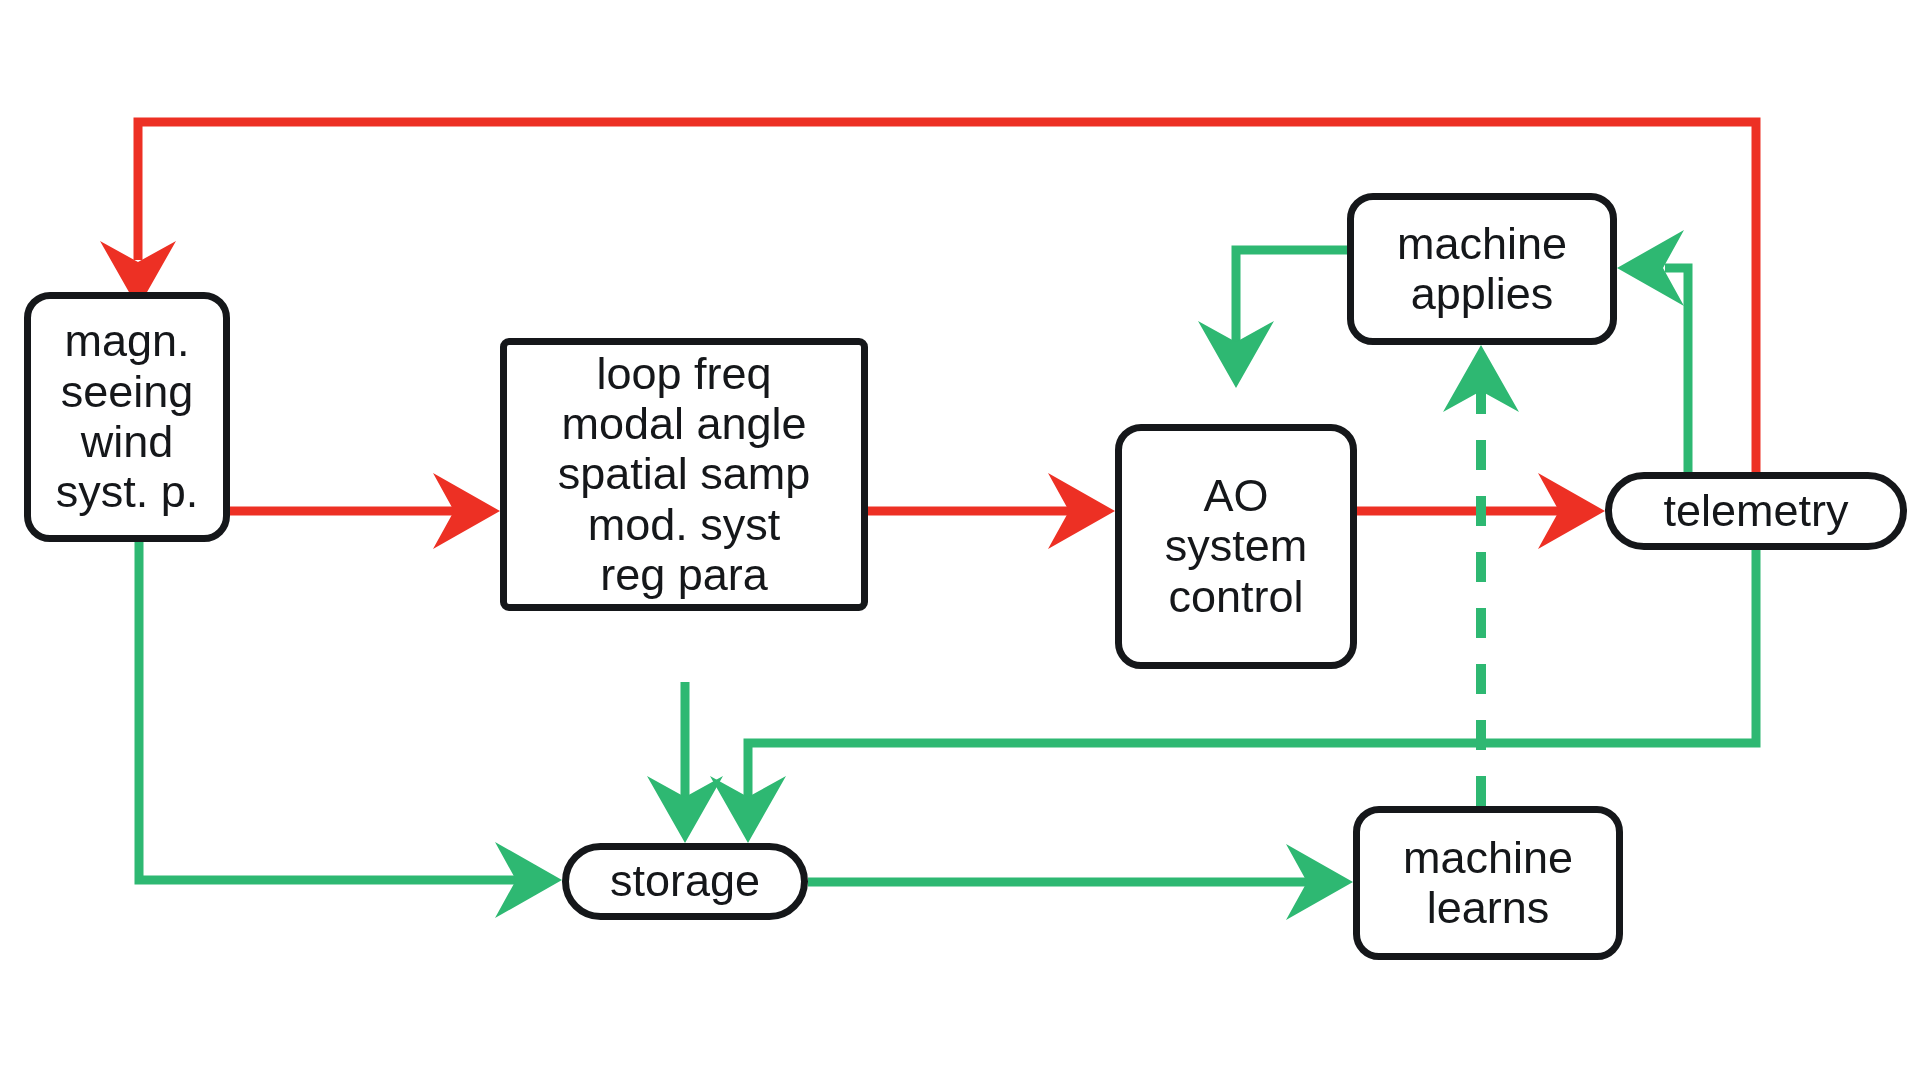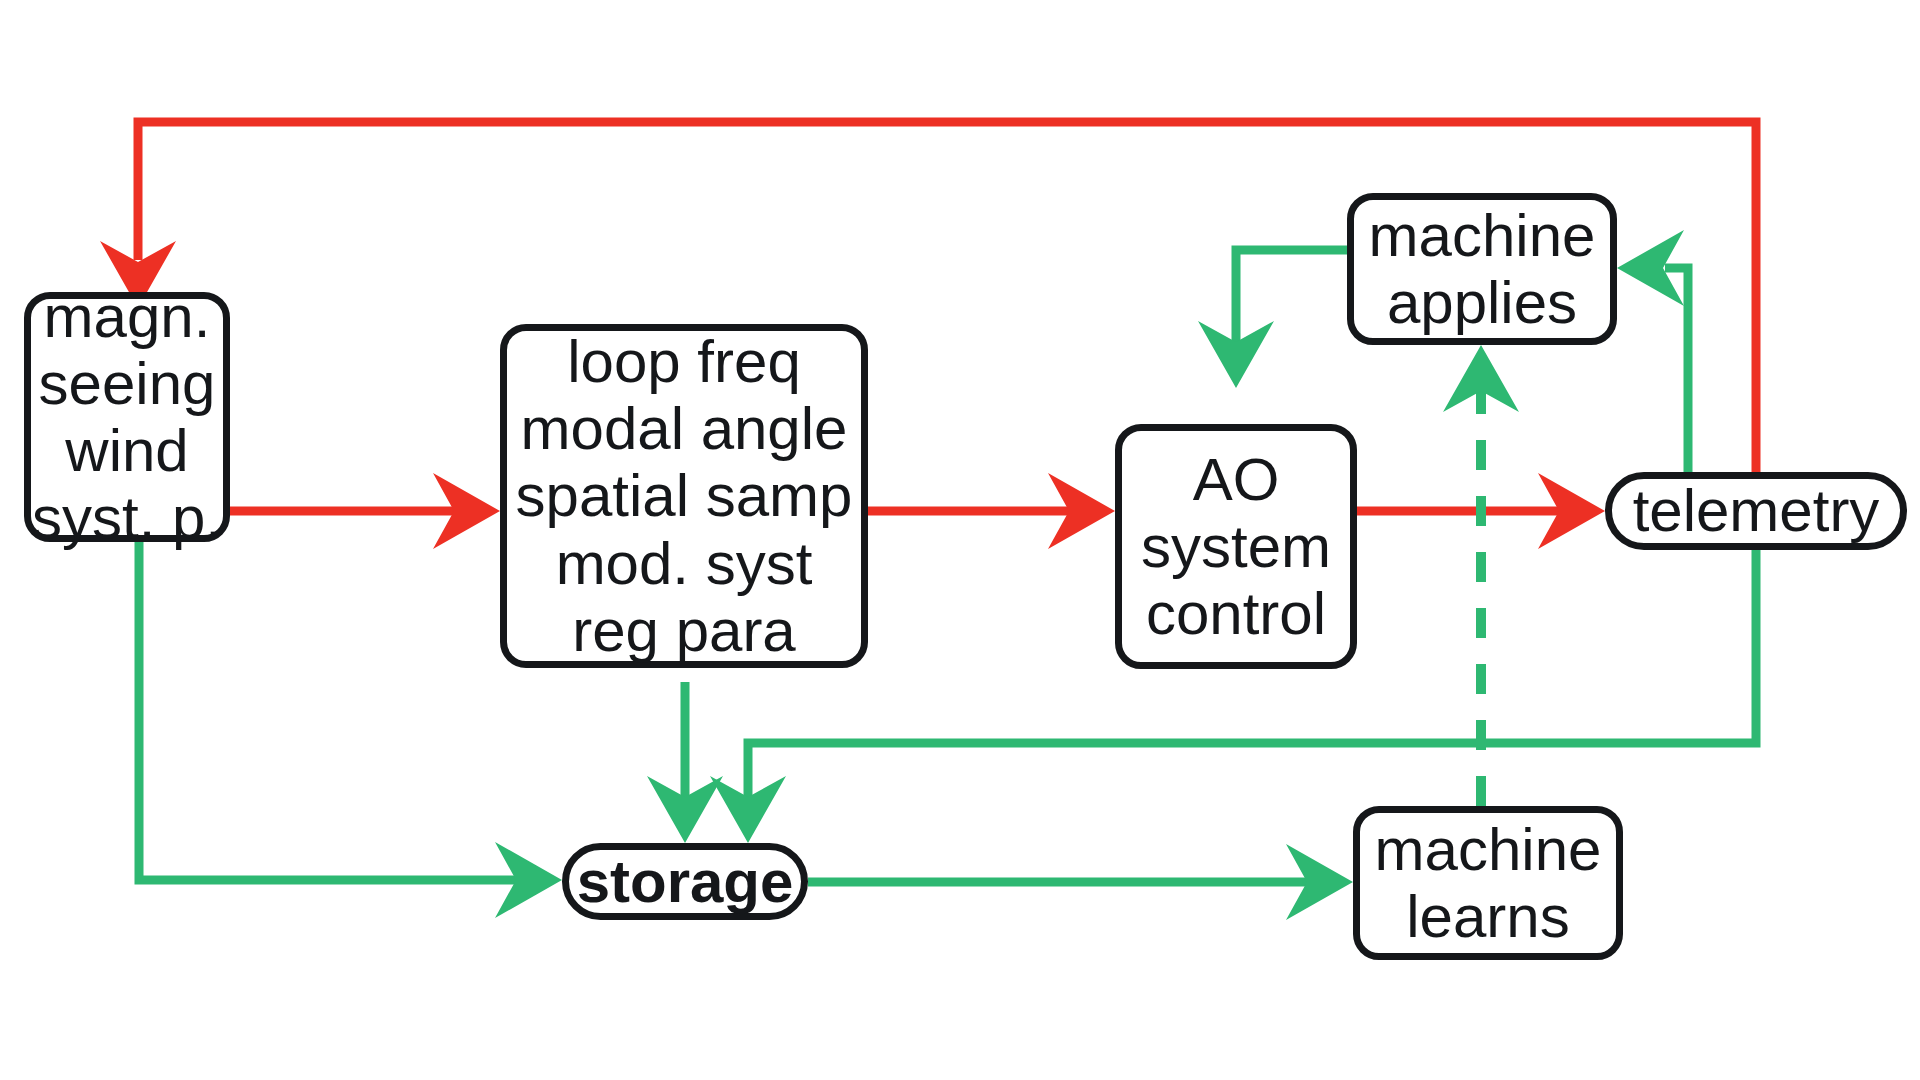--- a/index.html
+++ b/index.html
@@ -11,33 +11,33 @@
     box-sizing:border-box;
     background:#ffffff;
     border:7px solid #15171a;
     border-radius:26px;
     display:flex;
     flex-direction:column;
     align-items:center;
     justify-content:center;
     color:#15171a;
     font-family:"Liberation Sans",sans-serif;
-    font-size:60px;
+    font-size:45px;
     line-height:1.12;
     text-align:center;
     z-index:5;
     white-space:nowrap;
   }
   .node .ln{display:block;}
   #node-inputs{left:24px;top:292px;width:206px;height:250px;}
-  #node-params{left:500px;top:324px;width:368px;height:344px;}
+  #node-params{left:500px;top:338px;width:368px;height:273px;border-radius:9px;}
   #node-ao{left:1115px;top:388px;width:242px;height:245px;margin-top:36px;}
   #node-applies{left:1347px;top:193px;width:270px;height:152px;}
   #node-telemetry{left:1605px;top:472px;width:302px;height:78px;border-radius:40px;}
-  #node-storage{left:562px;top:843px;width:246px;height:77px;border-radius:40px;font-weight:bold;}
+  #node-storage{left:562px;top:843px;width:246px;height:77px;border-radius:40px;}
   #node-learns{left:1353px;top:806px;width:270px;height:154px;}
 </style>
 </head>
 <body>
 
 <div id="stage">
 
   <svg id="wires" viewBox="0 0 1920 1080" width="1920" height="1080" xmlns="http://www.w3.org/2000/svg">
 
     <g>

